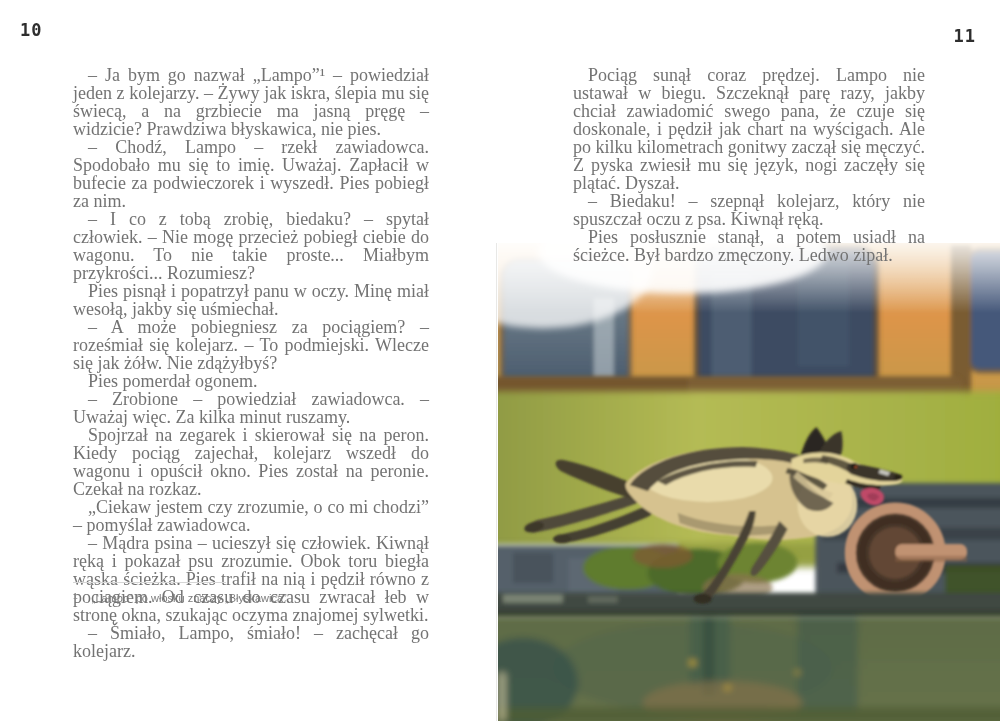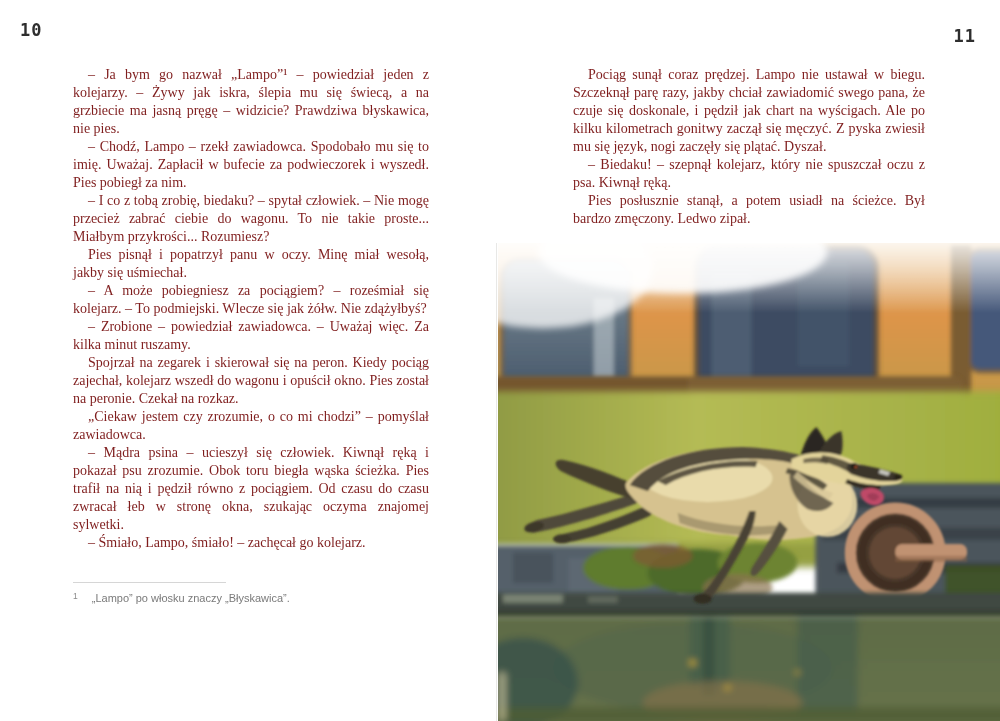--- a/index.html
+++ b/index.html
@@ -11,22 +11,22 @@
 
   .page-number{
     position:absolute;font-family:"DejaVu Sans Mono", monospace;
     font-size:17px;font-weight:bold;letter-spacing:1px;color:#2e2e2e;
   }
   .page-number.left{left:20px;top:20px;}
   .page-number.right{right:24px;top:26px;margin-left:12px;}
 
   .text-block{
     position:absolute;top:66px;width:356px;
-    font-size:14px;line-height:18px;text-align:justify;
-    color:#7f1d1d;
+    font-size:18px;line-height:18px;text-align:justify;
+    color:#737373;
   }
   .text-block.left-block{left:73px;}
   .text-block.right-block{left:573px;width:352px;z-index:3;}
   .text-block p{margin:0;text-indent:15px;hyphens:none;}
   
   .right-block p:nth-of-type(4){text-align:justify;text-align-last:center;}
 
   .footnote{
     position:absolute;left:73px;top:582px;width:330px;z-index:3;
     font-family:"Liberation Sans", sans-serif;color:#7a7a7a;font-size:11px;
@@ -41,23 +41,24 @@
 <body>
 
 <div class="spread">
 
   <div class="page-number left">10</div>
 
   <div class="text-block left-block">
 
   <p class="para">– Ja bym go nazwał „Lampo”¹ – powiedział jeden z kolejarzy. – Żywy jak iskra, ślepia mu się świecą, a na grzbiecie ma jasną pręgę – widzicie? Prawdziwa błyskawica, nie pies.</p>
       <p class="para">– Chodź, Lampo – rzekł zawiadowca. Spodobało mu się to imię. Uważaj. Zapłacił w bufecie za podwieczorek i wyszedł. Pies pobiegł za nim.</p>
-      <p class="para">– I co z tobą zrobię, biedaku? – spytał człowiek. – Nie mogę przecież zabrać ciebie do wagonu. To nie takie proste... Miałbym przykrości... Rozumiesz?</p>
+      <p class="para">– I co z tobą zrobię, biedaku? – spytał człowiek. – Nie mogę przecież pobiegł ciebie do wagonu. To nie takie proste... Miałbym przykrości... Rozumiesz?</p>
       <p class="para">Pies pisnął i popatrzył panu w oczy. Minę miał wesołą, jakby się uśmiechał.</p>
       <p class="para">– A może pobiegniesz za pociągiem? – roześmiał się kolejarz. – To podmiejski. Wlecze się jak żółw. Nie zdążyłbyś?</p>
+      <p class="para">Pies pomerdał ogonem.</p>
       <p class="para">– Zrobione – powiedział zawiadowca. – Uważaj więc. Za kilka minut ruszamy.</p>
       <p class="para">Spojrzał na zegarek i skierował się na peron. Kiedy pociąg zajechał, kolejarz wszedł do wagonu i opuścił okno. Pies został na peronie. Czekał na rozkaz.</p>
       <p class="para">„Ciekaw jestem czy zrozumie, o co mi chodzi” – pomyślał zawiadowca.</p>
       <p class="para">– Mądra psina – ucieszył się człowiek. Kiwnął ręką i pokazał psu zrozumie. Obok toru biegła wąska ścieżka. Pies trafił na nią i pędził równo z pociągiem. Od czasu do czasu zwracał łeb w stronę okna, szukając oczyma znajomej sylwetki.</p>
       <p class="para">– Śmiało, Lampo, śmiało! – zachęcał go kolejarz.</p>
     </div>
 
   <div class="footnote">
     <div class="footnote-rule"></div>
     <span class="fn-marker">1</span><span class="fn-text">„Lampo” po włosku znaczy „Błyskawica”.</span>

